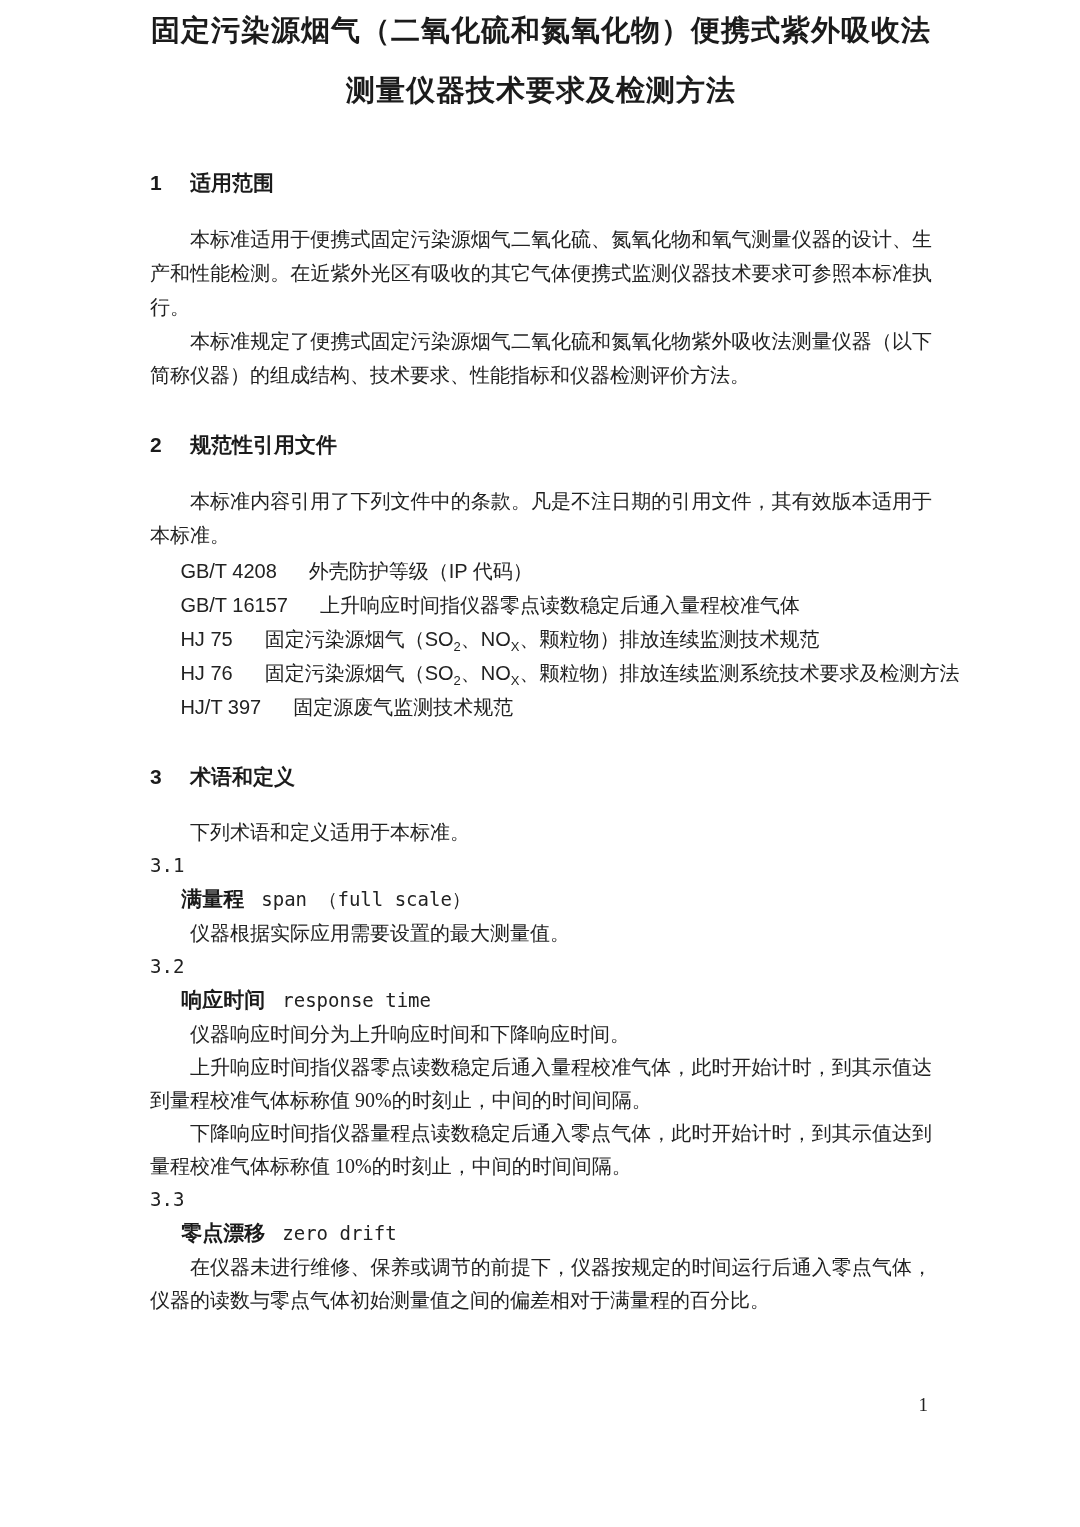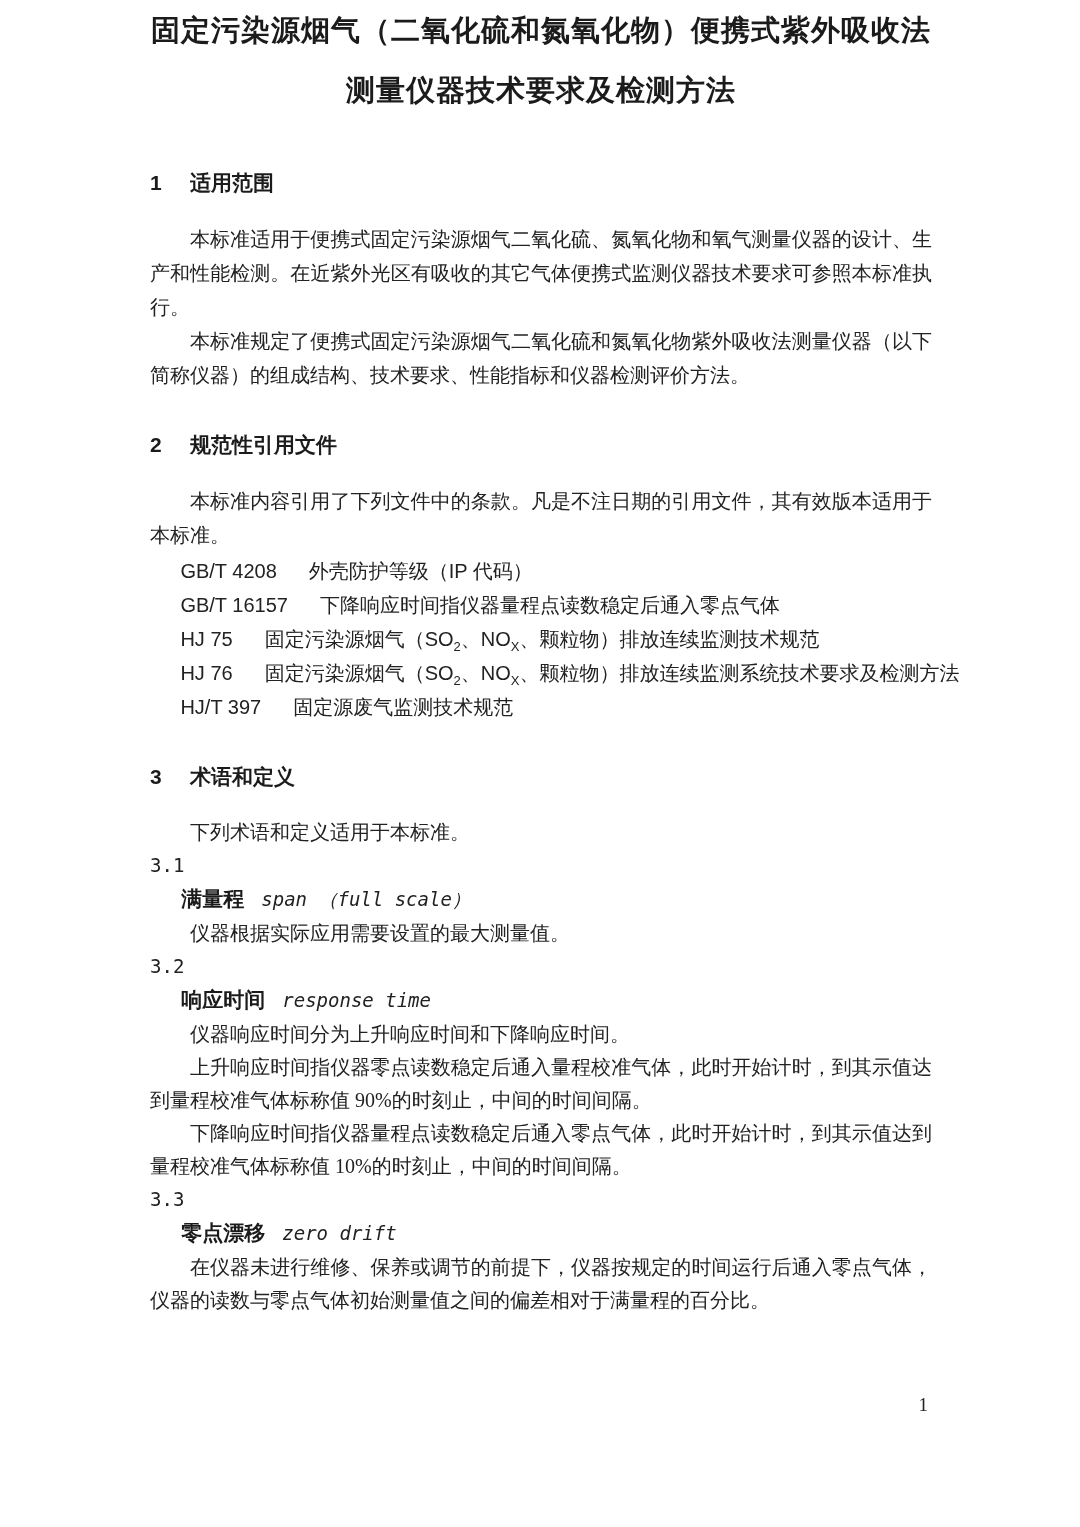--- a/index.html
+++ b/index.html
@@ -92,21 +92,20 @@
     font-family: "Liberation Sans", sans-serif;
     font-weight: bold;
     font-size: 21px;
     color: #1b1b1b;
   }
   .term-en {
     font-family: "DejaVu Sans Mono", monospace;
     font-size: 19px;
     margin-left: 0.9em;
     color: #222222;
-    font-style: italic;
   }
   .page-number {
     position: absolute;
     top: 1394px;
     right: 152px;
     font-family: "Liberation Serif", serif;
     font-size: 19px;
     color: #222222;
   }
 </style>
@@ -122,21 +121,21 @@
       <h2 class="section-heading first"><span class="sec-num">1</span><span>适用范围</span></h2>
       <p class="body-p">本标准适用于便携式固定污染源烟气二氧化硫、氮氧化物和氧气测量仪器的设计、生产和性能检测。在近紫外光区有吸收的其它气体便携式监测仪器技术要求可参照本标准执行。</p>
       <p class="body-p">本标准规定了便携式固定污染源烟气二氧化硫和氮氧化物紫外吸收法测量仪器（以下简称仪器）的组成结构、技术要求、性能指标和仪器检测评价方法。</p>
     </div>
 
     <div>
       <h2 class="section-heading"><span class="sec-num">2</span><span>规范性引用文件</span></h2>
       <p class="body-p">本标准内容引用了下列文件中的条款。凡是不注日期的引用文件，其有效版本适用于本标准。</p>
       <div class="refs">
         <div class="ref-line"><span class="ref-code">GB/T 4208</span><span class="ref-title">外壳防护等级（IP 代码）</span></div>
-        <div class="ref-line"><span class="ref-code">GB/T 16157</span><span class="ref-title">下降响应时间指仪器量程点读数稳定后通入零点气体</span></div>
+        <div class="ref-line"><span class="ref-code">GB/T 16157</span><span class="ref-title">上升响应时间指仪器零点读数稳定后通入量程校准气体</span></div>
         <div class="ref-line"><span class="ref-code">HJ 75</span><span class="ref-title-html">固定污染源烟气（SO<sub>2</sub>、NO<sub>X</sub>、颗粒物）排放连续监测技术规范</span></div>
         <div class="ref-line"><span class="ref-code">HJ 76</span><span class="ref-title-html">固定污染源烟气（SO<sub>2</sub>、NO<sub>X</sub>、颗粒物）排放连续监测系统技术要求及检测方法</span></div>
         <div class="ref-line"><span class="ref-code">HJ/T 397</span><span class="ref-title">固定源废气监测技术规范</span></div>
       </div>
     </div>
 
     <div class="terms">
       <h2 class="section-heading"><span class="sec-num">3</span><span>术语和定义</span></h2>
       <p class="body-p">下列术语和定义适用于本标准。</p>
 

